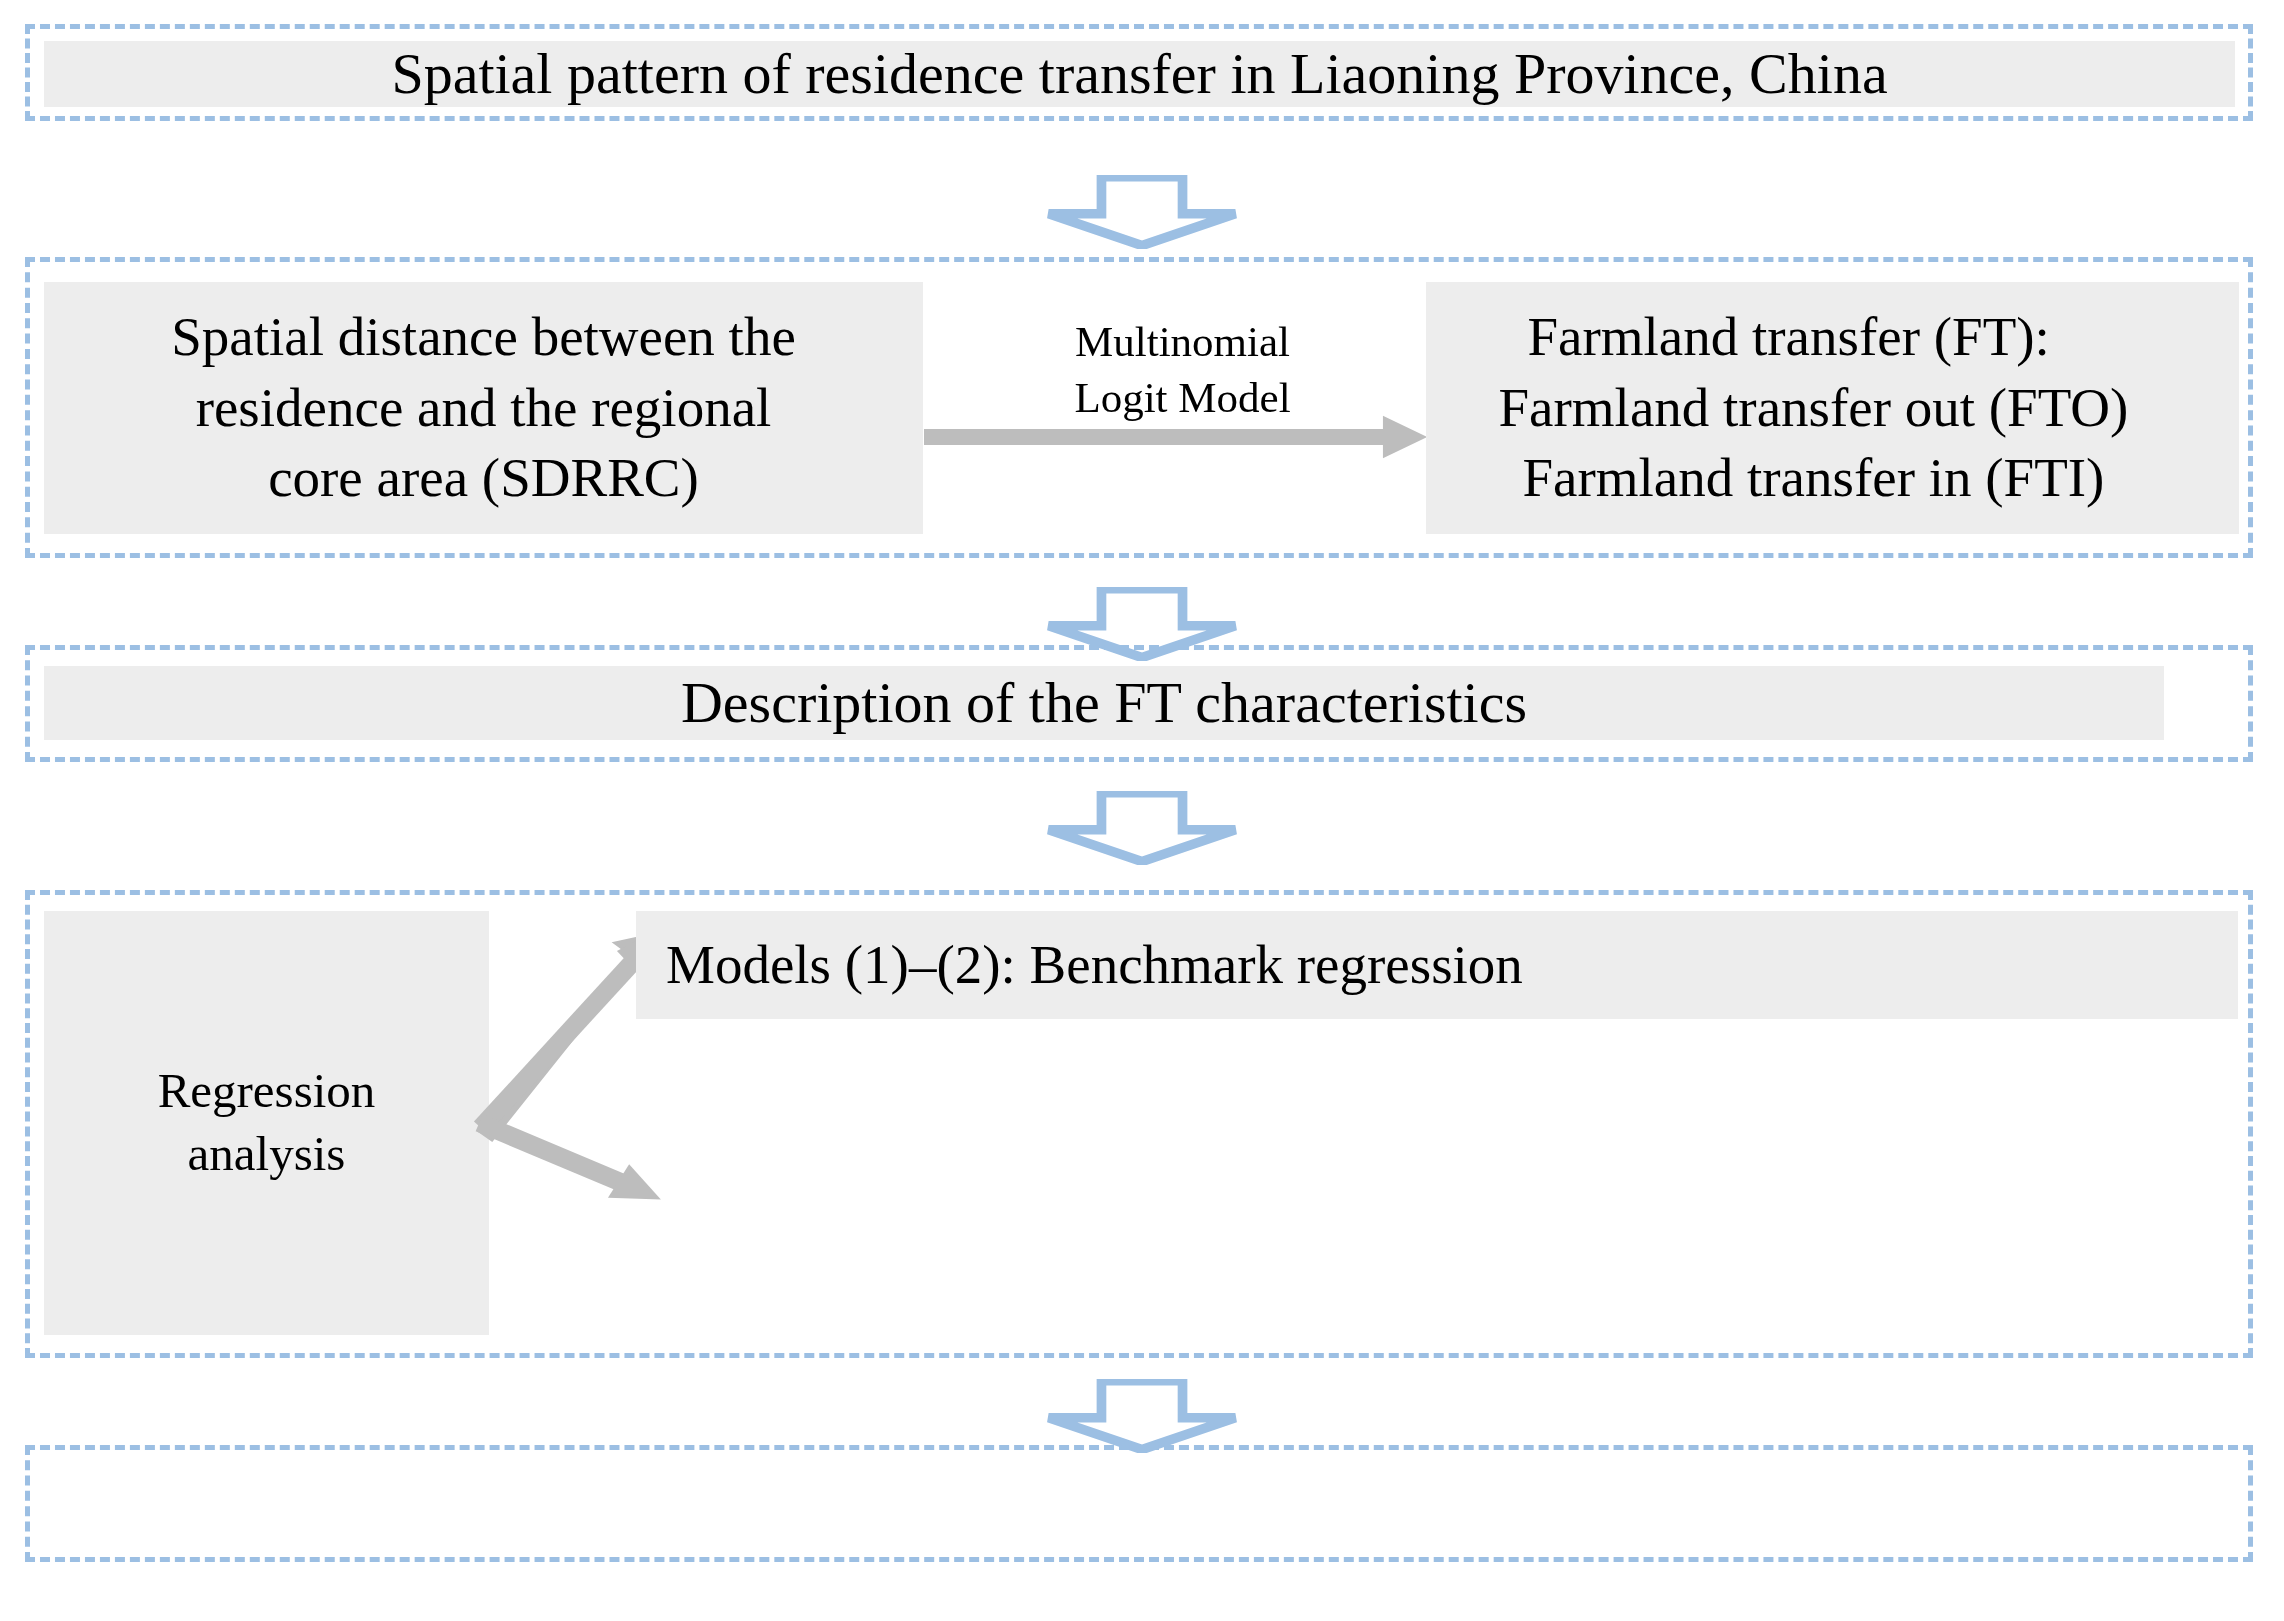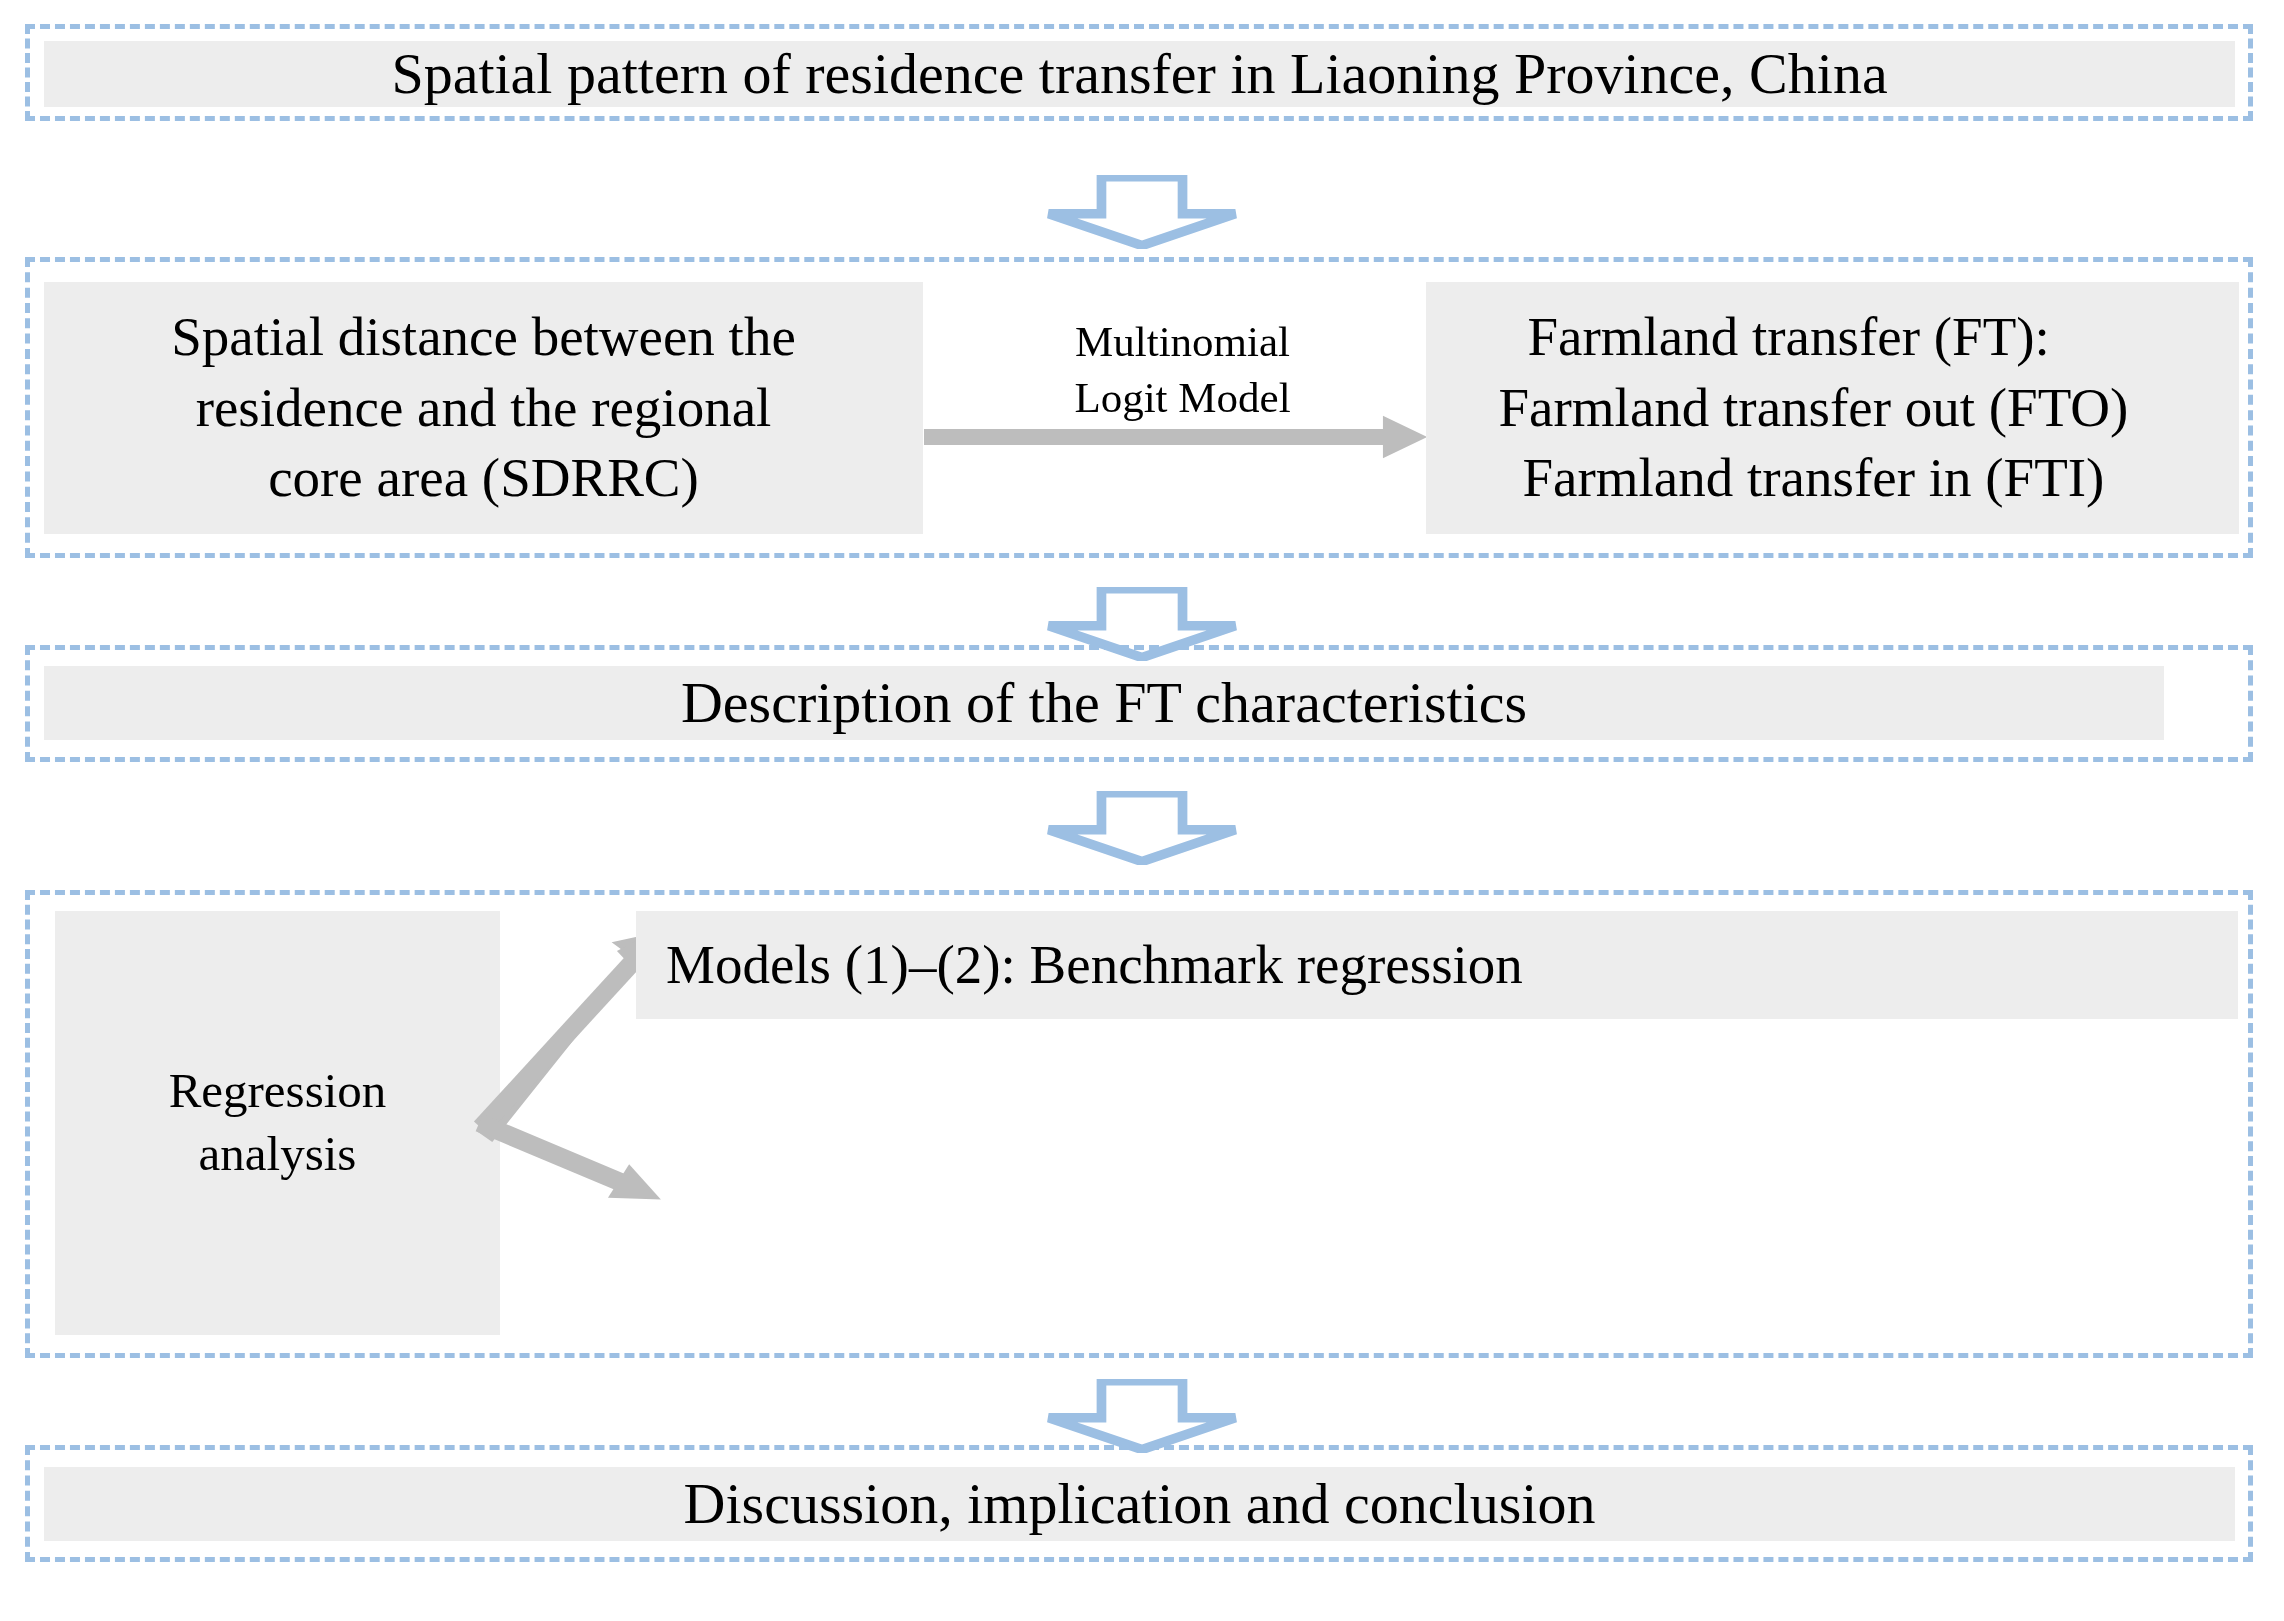--- a/index.html
+++ b/index.html
@@ -128,21 +128,21 @@
   <div class="gbox t-title" style="left:44px; top:666px; width:2120px; height:74px;">
     <span>Description of the FT characteristics</span>
   </div>
 
   <svg class="darrow" style="left:1043px; top:791px;" width="198" height="74" viewBox="0 0 224 84">
     <polygon points="66,2 158,2 158,44 218,44 112,80 6,44 66,44" fill="#ffffff" stroke="#9cbfe3" stroke-width="11" stroke-linejoin="miter"></polygon>
   </svg>
 
   <div class="band" style="left:25px; top:890px; width:2228px; height:468px;"></div>
 
-  <div class="gbox t-reg" style="left:44px; top:911px; width:445px; height:424px;margin-left:11px;">
+  <div class="gbox t-reg" style="left:44px; top:911px; width:445px; height:424px;">
     <span class="stack">
       <span class="ln">Regression</span>
       <span class="ln">analysis</span>
     </span>
   </div>
 
   <svg class="garrow" style="left:461px; top:921px;" width="204" height="221" viewBox="0 0 230 250">
     <path d="M18,238 L193,41 L170,24 L226,12 L215,68 L193,52 L35,250 Z" fill="#bdbdbd"></path>
     <line x1="22" y1="234" x2="196" y2="44" stroke="#bdbdbd" stroke-width="21" stroke-linecap="butt"></line>
     <polygon points="226,8 206,66 176,34" fill="#bdbdbd"></polygon>
@@ -156,18 +156,15 @@
   <div class="gbox t-big left-al" style="left:636px; top:911px; width:1602px; height:108px; padding-left:30px;">
     <span>Models (1)–(2): Benchmark regression</span>
   </div>
 
 
   <svg class="darrow" style="left:1043px; top:1379px;" width="198" height="74" viewBox="0 0 224 84">
     <polygon points="66,2 158,2 158,44 218,44 112,80 6,44 66,44" fill="#ffffff" stroke="#9cbfe3" stroke-width="11" stroke-linejoin="miter"></polygon>
   </svg>
 
   <div class="band" style="left:25px; top:1445px; width:2228px; height:117px;"></div>
-  <div class="gbox t-title" style="left:44px; top:1467px; width:2191px; height:74px;">
-    <span>Discussion, implication and conclusion</span>
-  </div>
 
 </div>
 
 
 </body></html>

